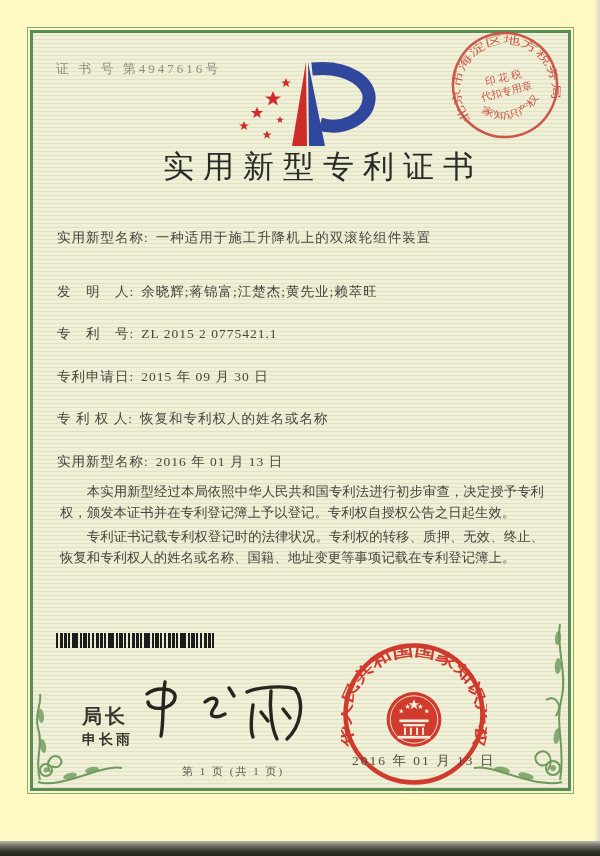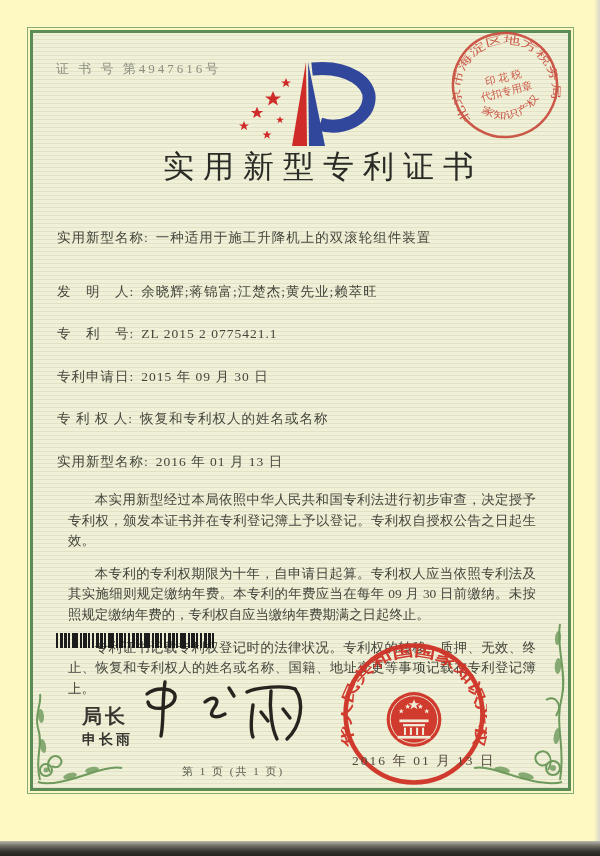--- a/index.html
+++ b/index.html
@@ -13,21 +13,21 @@
   .cert-no{position:absolute;left:56px;top:60px;font-size:13px;color:#8d8d80;
          letter-spacing:3px;z-index:2;}
   .logo{position:absolute;left:228px;top:58px;width:160px;height:92px;z-index:2;}
   .title{position:absolute;left:0;top:146px;width:100%;text-align:center;font-size:31px;
          letter-spacing:9px;color:#2a2a26;font-weight:500;z-index:2;padding-left:23px;}
   .row{position:absolute;left:57px;font-size:13.5px;color:#46463e;letter-spacing:1px;
        white-space:nowrap;z-index:2;}
   .row .lbl{margin-right:7px;}
   .paras{position:absolute;left:56px;top:478px;width:492px;font-size:13.4px;
          line-height:20.6px;color:#45453d;text-align:justify;z-index:2;}
-  .paras p{margin:12px;text-indent:2em;}
+  .paras p{margin:4px;text-indent:2em;}
   .barcode{position:absolute;left:56px;top:633px;width:158px;height:15px;z-index:2;
     background-image:
       repeating-linear-gradient(90deg,#1c1c1c 0 2px,rgba(0,0,0,0) 2px 4px),
       repeating-linear-gradient(90deg,#1c1c1c 0 1px,rgba(0,0,0,0) 1px 6px),
       repeating-linear-gradient(90deg,#1c1c1c 0 2px,rgba(0,0,0,0) 2px 9px);}
   .director-label{position:absolute;left:82px;top:703px;font-family:"Liberation Sans","DejaVu Sans",sans-serif;
       font-weight:700;font-size:20px;color:#37352f;letter-spacing:3px;z-index:2;}
   .director-name{position:absolute;left:82px;top:731px;font-family:Liberation Mono, monospace;
       font-weight:700;font-size:14px;color:#37352f;letter-spacing:3px;z-index:2;}
   .signature{position:absolute;left:135px;top:672px;width:185px;height:80px;z-index:3;}
@@ -105,21 +105,20 @@
   </div>
   <div class="row" style="top:410px">
     <span class="lbl">专 利 权 人:</span><span>恢复和专利权人的姓名或名称</span>
   </div>
   <div class="row" style="top:453px">
     <span class="lbl">实用新型名称:</span><span>2016 年 01 月 13 日</span>
   </div>
 
   <div class="paras">
     <p>本实用新型经过本局依照中华人民共和国专利法进行初步审查，决定授予专利权，颁发本证书并在专利登记簿上予以登记。专利权自授权公告之日起生效。</p>
-    <p>本专利的专利权期限为十年，自申请日起算。专利权人应当依照专利法及其实施细则规定缴纳年费。本专利的年费应当在每年 09 月 30 日前缴纳。未按照规定缴纳年费的，专利权自应当缴纳年费期满之日起终止。</p>
     <p>专利证书记载专利权登记时的法律状况。专利权的转移、质押、无效、终止、恢复和专利权人的姓名或名称、国籍、地址变更等事项记载在专利登记簿上。</p>
   </div>
 
   <div class="barcode"></div>
 
   <div class="director-label">局长</div>
   <div class="director-name">申长雨</div>
 
   <svg class="signature" viewBox="0 0 185 80">
     <g fill="none" stroke="#27241f" stroke-width="3.4" stroke-linecap="round">

